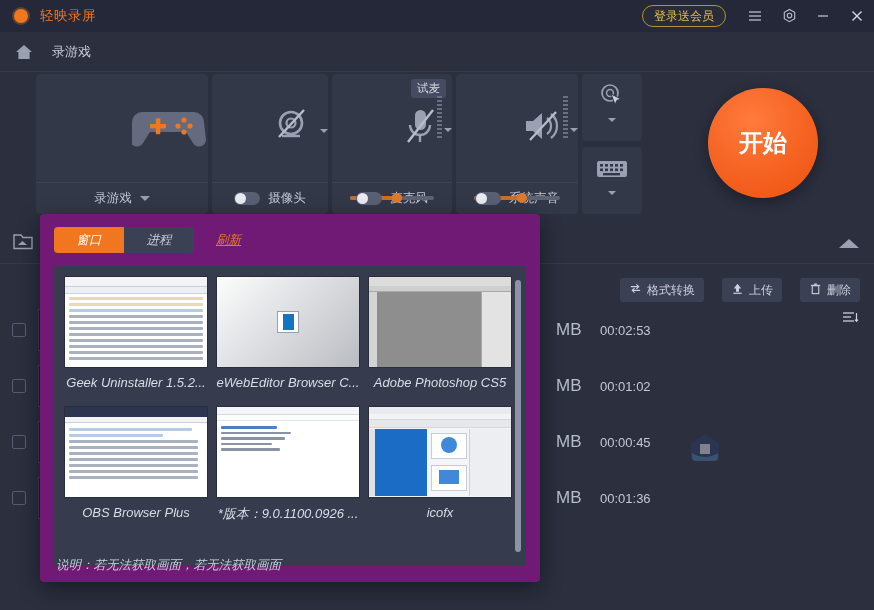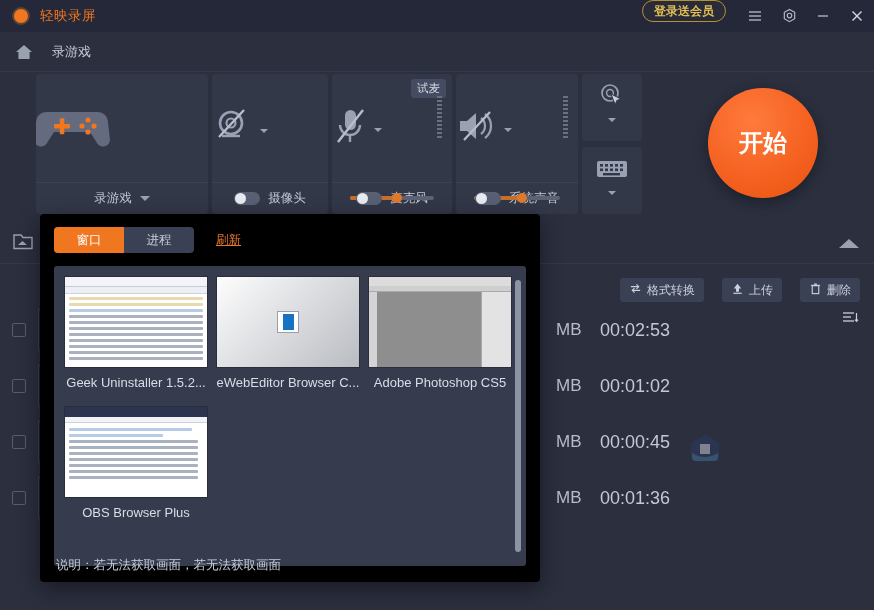--- a/index.html
+++ b/index.html
@@ -28,21 +28,21 @@
     background: #f0761f;
     border: 2px solid #5a4436;
   }
   .app-title {
     margin-left: 10px;
     color: #f0761f;
     font-size: 13.5px;
     letter-spacing: .5px;
   }
   .tb-right {
-    margin-left: auto; display: flex; align-items: flex-start; height: 100%; font-weight: bold;
+    margin-left: auto; display: flex; align-items: center; height: 100%;
   }
   .vip-btn {
     height: 22px; padding: 0 11px;
     border: 1px solid #b19234;
     border-radius: 11px;
     color: #e0bf55; font-size: 12px;
     display: flex; align-items: center;
     background: #2a2b38;
     cursor: pointer;
   }
@@ -75,21 +75,21 @@
     width: 874px; height: 140px;
   }
   .panel {
     position: absolute; top: 0;
     height: 140px;
     background: #333849;
     border-radius: 4px;
   }
   .panel .ico-area {
     height: 108px;
-    display: flex; align-items: center; justify-content: flex-start;
+    display: flex; align-items: center; justify-content: flex-end;
     position: relative;
   }
   .panel .foot {
     height: 32px;
     border-top: 1px solid #3c4256;
     display: flex; align-items: center; justify-content: center;
     gap: 8px;
     color: #c3c8d4; font-size: 12.5px;
   }
   .panel-game { left: 36px; width: 172px; }
@@ -194,30 +194,31 @@
   .chk {
     margin-left: 12px; width: 14px; height: 14px;
     border: 1px solid #565d72; border-radius: 2px; flex: none;
     cursor: pointer;
   }
   .row-thumb {
     margin-left: 12px; width: 74px; height: 42px;
     background: #1d212c; border: 1px solid #3a4053; flex: none;
   }
   .row-size { position: absolute; left: 556px; color: #b7bcc9; font-size: 17px; }
-  .row-dur  { position: absolute; left: 600px; color: #c3c8d4; font-size: 18px; }
+  .row-dur  { position: absolute; left: 600px; color: #c3c8d4; font-size: 13px; }
 
   
   .popup {
     position: absolute; left: 40px; top: 214px;
     width: 500px; height: 368px;
-    background: #000000;
+    background: #701a75;
     border-radius: 4px;
     box-shadow: 0 6px 22px rgba(0,0,0,.45);
     overflow: hidden;
+    font-style: italic;
   }
   .popup-head {
     height: 52px; display: flex; align-items: center; padding-left: 14px;
   }
   .seg {
     display: flex; border-radius: 4px; overflow: hidden;
     background: #3b4154;
   }
   .seg div {
     width: 70px; height: 26px; line-height: 26px; text-align: center;
@@ -615,21 +616,50 @@
               <div class="w-line" style="width:96%"></div>
               <div class="w-line" style="width:96%"></div>
               <div class="w-line" style="width:96%"></div>
               <div class="w-line" style="width:96%"></div>
               <div class="w-line" style="width:96%"></div>
             </div>
           </div>
           <div class="cap">OBS Browser Plus</div>
         </div>
 
-
+        <div class="cell">
+          <div class="thumb" style="background:#fff;">
+            <div style="height:8px;background:#f4f6f9;border-bottom:1px solid #d6dae2;"></div>
+            <div style="height:6px;background:#fbfcfd;border-bottom:1px solid #e2e6ec;"></div>
+            <div class="w-lines" style="padding-top:5px;">
+              <div class="w-line" style="width:42%;background:#4a7fc4;height:2.5px;"></div>
+              <div class="w-line" style="width:52%;background:#8a93a3;height:2.5px;"></div>
+              <div class="w-line" style="width:48%;background:#8a93a3;height:2.5px;"></div>
+              <div class="w-line" style="width:38%;background:#8a93a3;height:2.5px;"></div>
+              <div class="w-line" style="width:44%;background:#8a93a3;height:2.5px;"></div>
+            </div>
+          </div>
+          <div class="cap">*版本：9.0.1100.0926 ...</div>
+        </div>
+
+        <div class="cell">
+          <div class="thumb" style="background:#f4f5f7;">
+            <div style="height:7px;background:#e9ebef;"></div>
+            <div style="height:6px;background:#f2f3f6;border-bottom:1px solid #d3d7df;"></div>
+            <div style="height:8px;background:#e6e8ec;border-bottom:1px solid #d3d7df;"></div>
+            <div style="position:absolute;left:6px;top:22px;width:52px;bottom:1px;background:#1b6cc4;"></div>
+            <div style="position:absolute;left:0;top:22px;width:6px;bottom:1px;background:#dfe2e7;"></div>
+            <div style="position:absolute;left:62px;top:26px;width:36px;height:26px;background:#fff;border:1px solid #c7ccd6;"></div>
+            <div style="position:absolute;left:72px;top:30px;width:16px;height:16px;border-radius:50%;background:#3f89d8;"></div>
+            <div style="position:absolute;left:62px;top:58px;width:36px;height:26px;background:#fff;border:1px solid #c7ccd6;"></div>
+            <div style="position:absolute;left:70px;top:63px;width:20px;height:14px;background:#3f89d8;"></div>
+            <div style="position:absolute;right:0;top:22px;width:42px;bottom:1px;background:#eceef2;border-left:1px solid #cdd2da;"></div>
+          </div>
+          <div class="cap">icofx</div>
+        </div>
 
       </div>
       <div class="pop-scroll"></div>
     </div>
 
     <div class="popup-note">说明：若无法获取画面，若无法获取画面</div>
   </div>
 
   <div class="watermark">
     <span>

